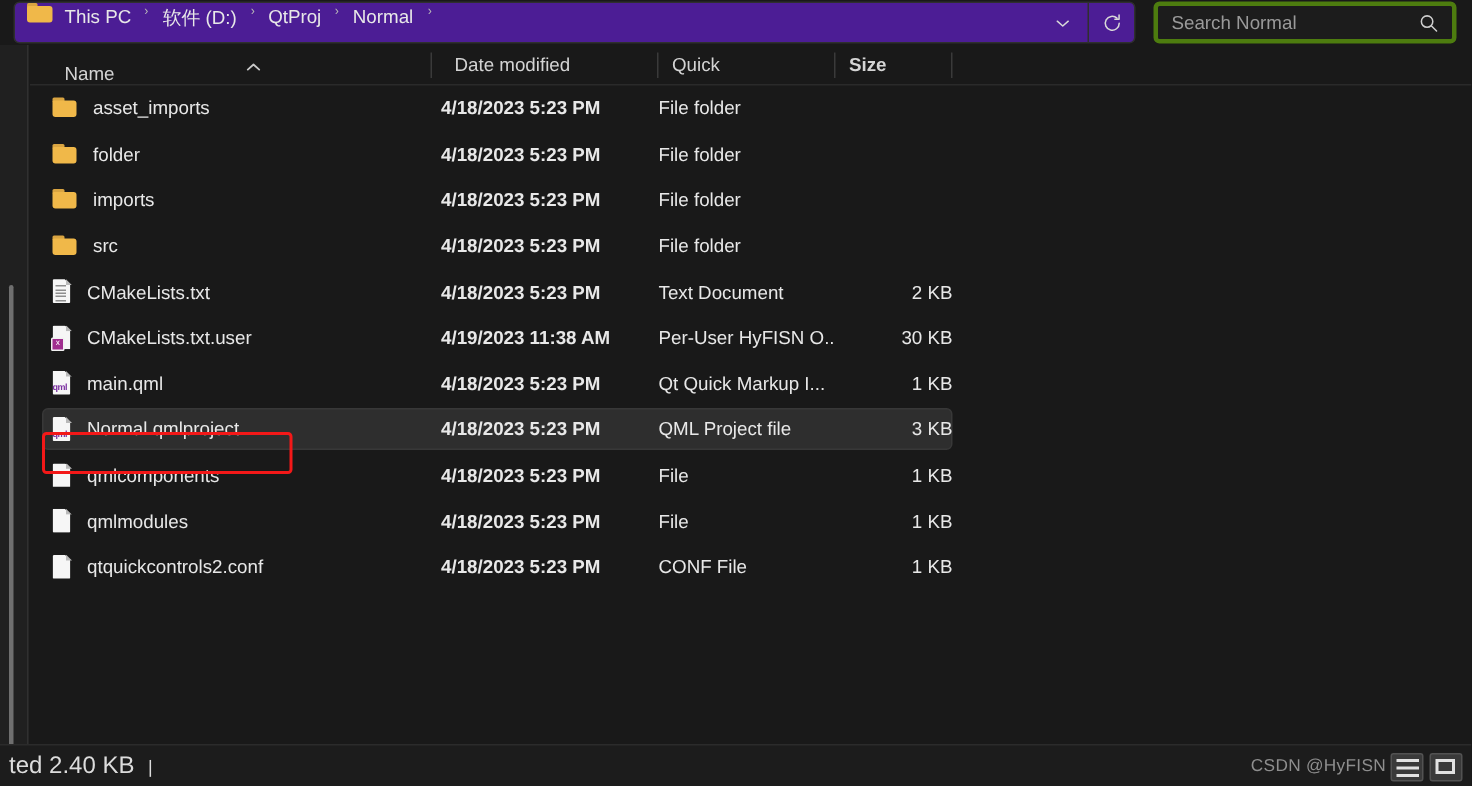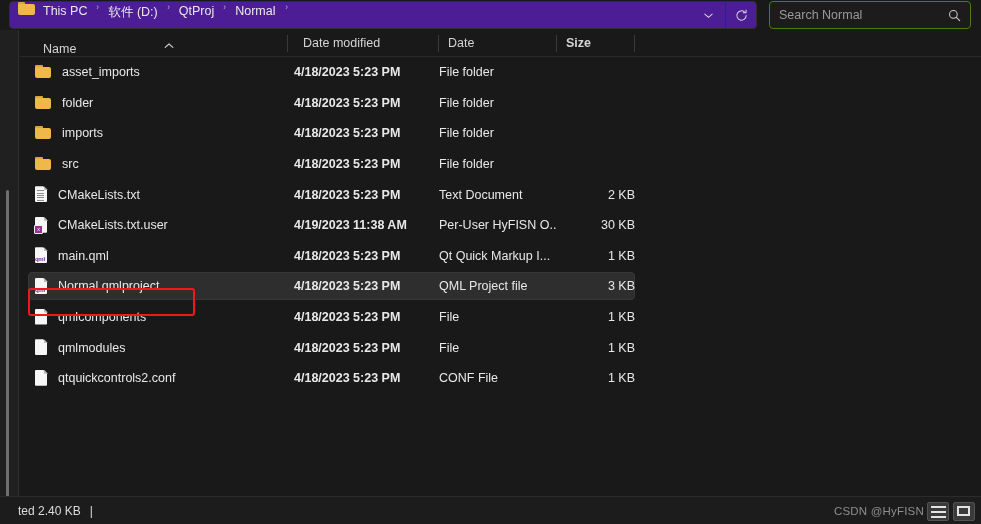--- a/index.html
+++ b/index.html
@@ -89,21 +89,21 @@
   }
   .addr-divider {
     width: 1px; height: 26px;
     background: #2f2f2f;
     margin-left: 2px;
   }
   .searchbox {
     position: absolute;
     left: 769px; top: 1px;
     width: 202px; height: 28px;
-    border: 1px solid #4d7c0f;
+    border: 3px solid #4d7c0f;
     border-radius: 4px;
     background: #1c1c1c;
     display: flex;
     align-items: center;
     box-sizing: border-box;
   }
   .search-text {
     font-size: 12.5px;
     color: #9a9a9a;
     margin-left: 9px;
@@ -300,24 +300,24 @@
     position: absolute;
     left: 0; top: 496px;
     width: 981px; height: 28px;
     background: #1c1c1c;
     border-top: 1px solid #2b2b2b;
     display: flex;
     align-items: center;
     box-sizing: border-box;
   }
   .status-text {
-    font-size: 12px;
+    font-size: 16px;
     color: #dcdcdc;
     margin-left: 0px;
-    padding-left: 18px;
+    padding-left: 6px;
     white-space: nowrap;
   }
   .status-sep {
     color: #dcdcdc;
     font-size: 12px;
     margin-left: 9px;
   }
   .statusbar-right {
     position: absolute;
     right: 6px; top: 0;
@@ -437,21 +437,21 @@
         </svg>
       </span>
       <div class="vr" style="left:267px;"></div>
 
       <div class="ch" style="left:274px; width:144px;">
         <span>Date modified</span>
       </div>
       <div class="vr" style="left:418px;"></div>
 
       <div class="ch" style="left:419px; width:117px;">
-        <span>Date</span>
+        <span>Quick</span>
       </div>
       <div class="vr" style="left:536px;"></div>
 
       <div class="ch" style="left:537px; width:77px;font-weight:bold;">
         <span>Size</span>
       </div>
       <div class="vr" style="left:614px;"></div>
     </div>
 
     <div class="rows">

